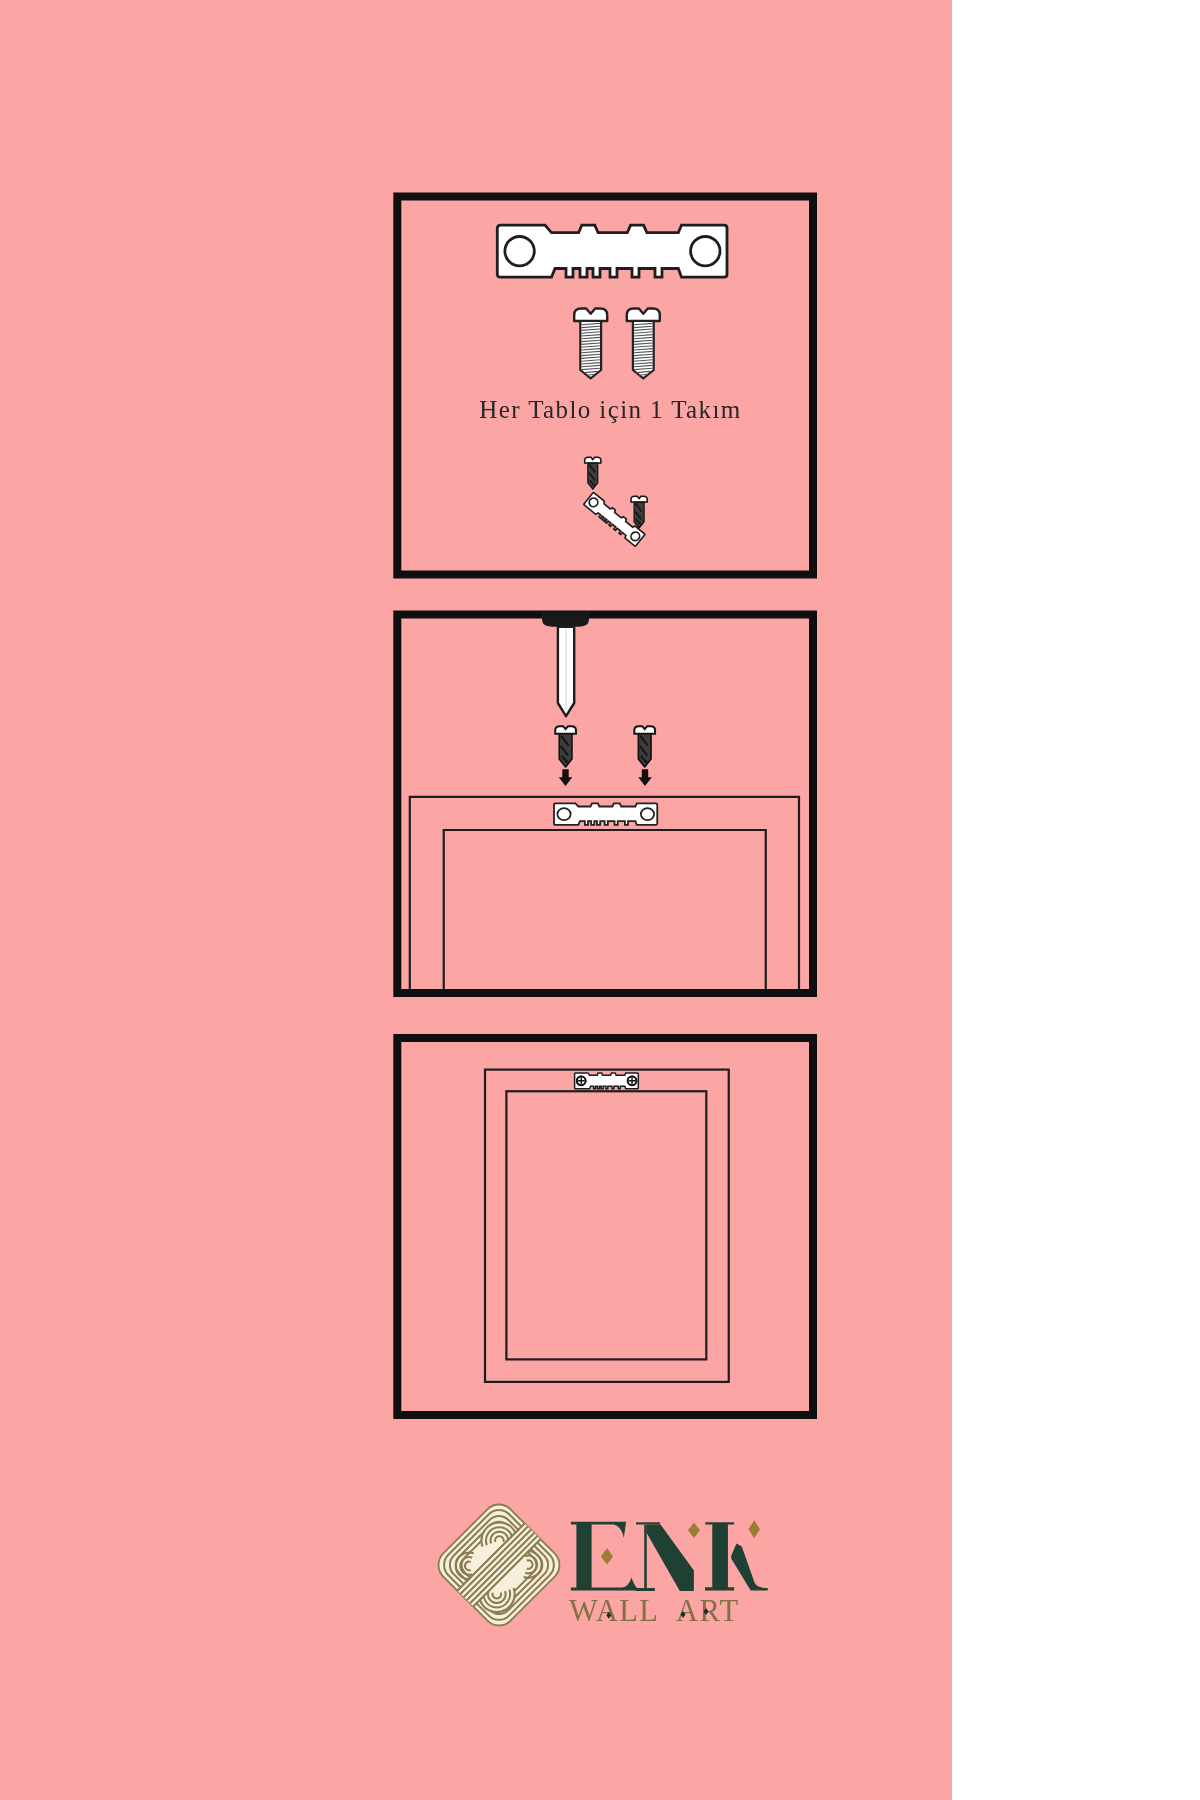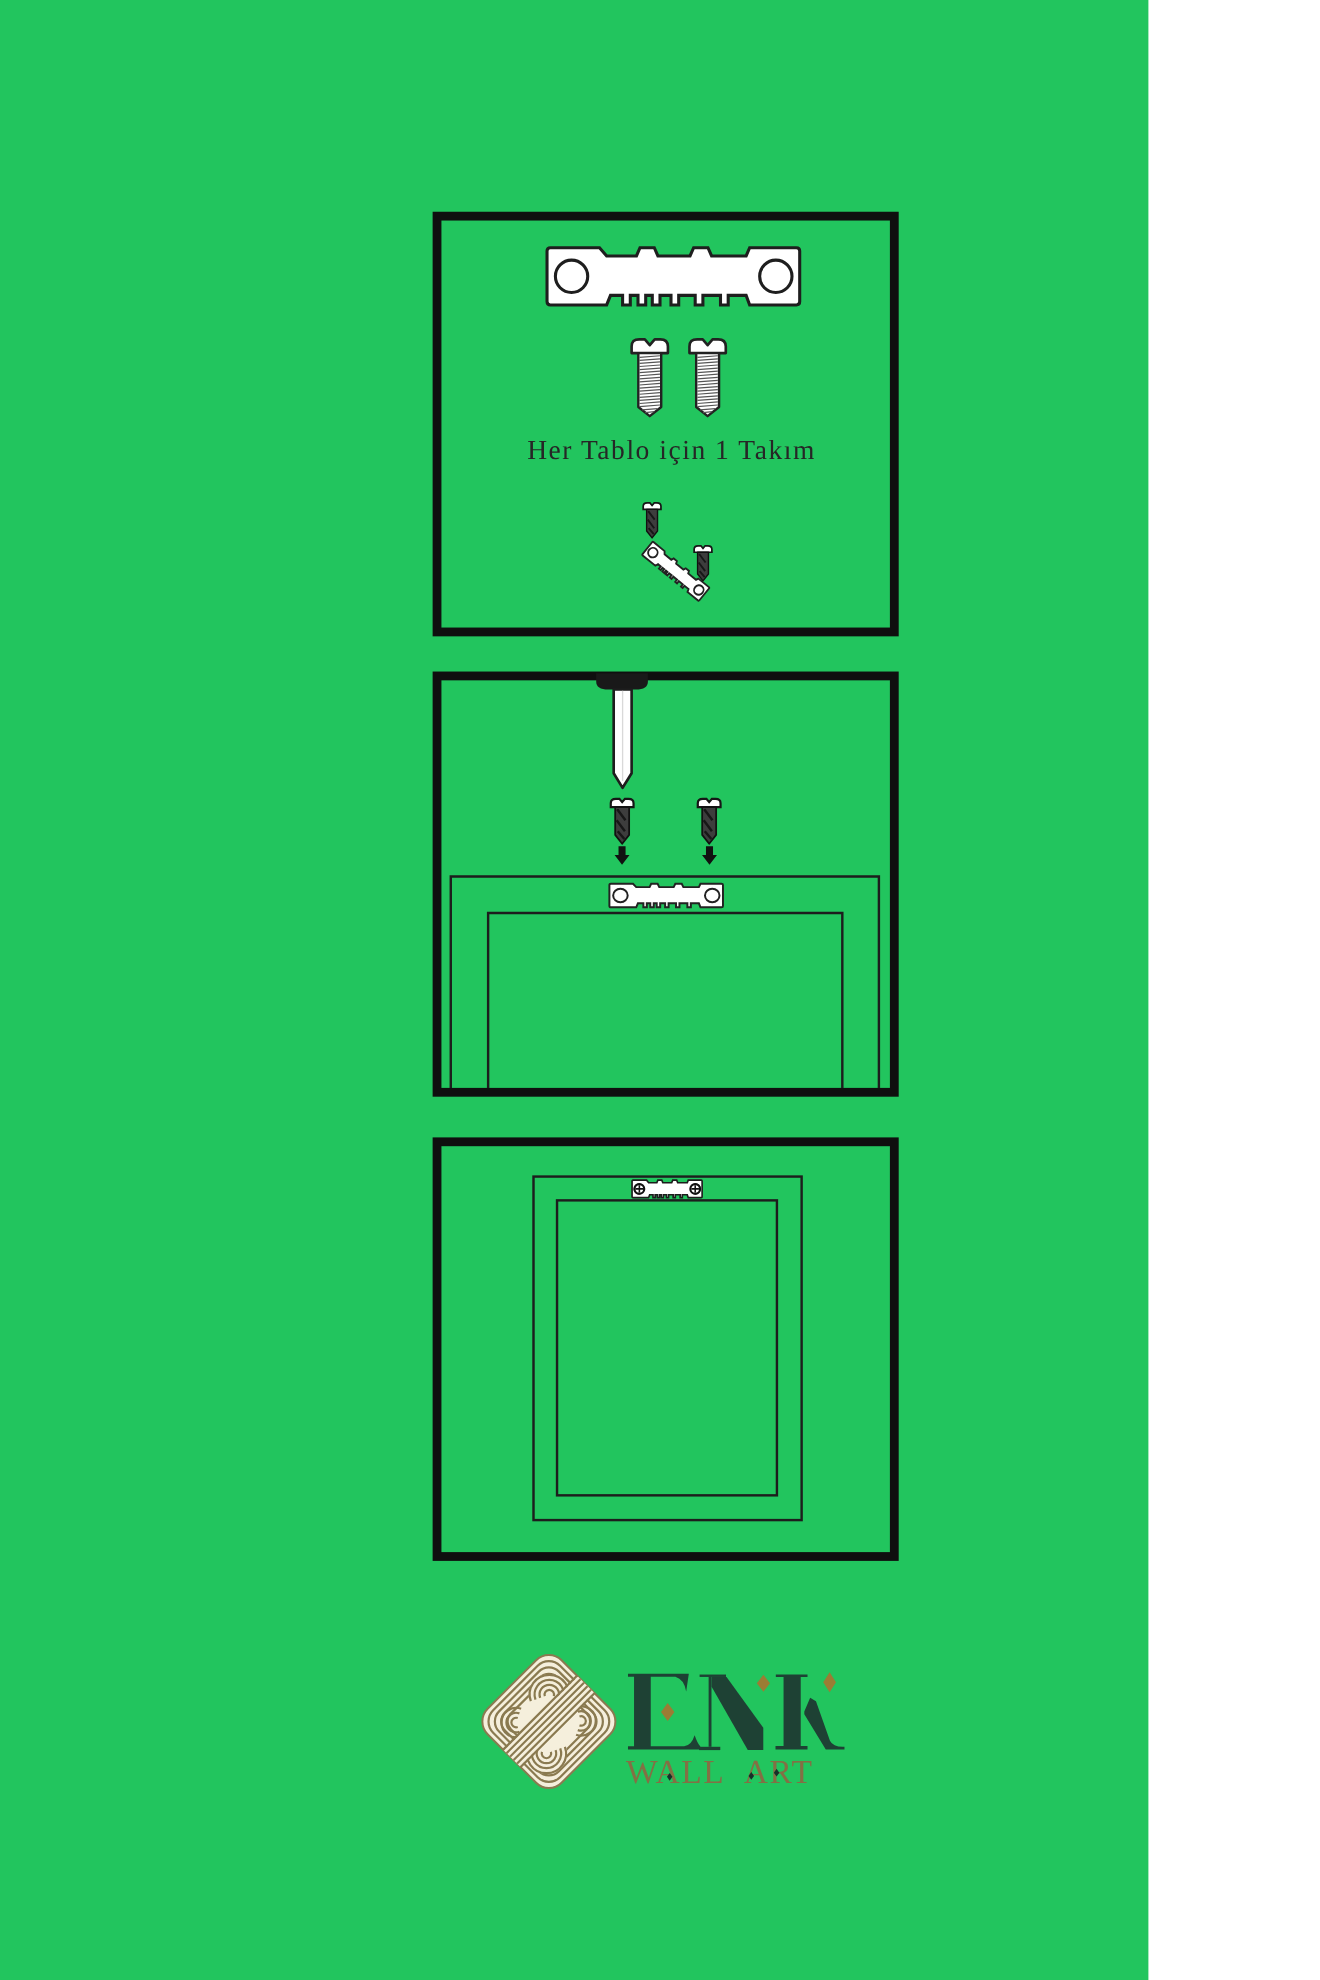--- a/index.html
+++ b/index.html
@@ -1,16 +1,16 @@
 <!DOCTYPE html>
 <html><head>
 <meta charset="utf-8">
 <style>
   html,body{margin:0;padding:0;background:#ffffff;}
-  #page{position:relative;width:1044px;height:1800px;background:#22c55e;overflow:hidden;}
+  #page{position:relative;width:952px;height:1800px;background:#fca5a5;overflow:hidden;}
   svg{position:absolute;left:0;top:0;}
 </style>
 </head>
 <body>
 <div id="page">
 <svg width="1200" height="1800" viewBox="0 0 1200 1800">
 <defs>
   <g id="hangerplate">
     <path d="M3,0 H47.7 L54.2,7.5 H81.3 L84.5,0 H97.5 L100.8,7.5 H130 L133.3,0 H146.3 L149.6,7.5 H181 L184.2,0 H226.7 Q229.7,0 229.7,3 V49 Q229.7,52 226.7,52 H184.2 L181,43.3 H164.7 V52 H157.7 V43.3 H141.7 V52 H134.7 V43.3 H119.7 V52 H112.7 V43.3 H102.7 V52 H95.7 V43.3 H89.7 V52 H82.7 V43.3 H75.7 V52 H68.7 V43.3 H57.7 L54.2,52 H3 Q0,52 0,49 V3 Q0,0 3,0 Z" fill="#ffffff" vector-effect="non-scaling-stroke"></path>
     <circle cx="22.3" cy="26" r="14.7" fill="#ffffff" vector-effect="non-scaling-stroke"></circle>

